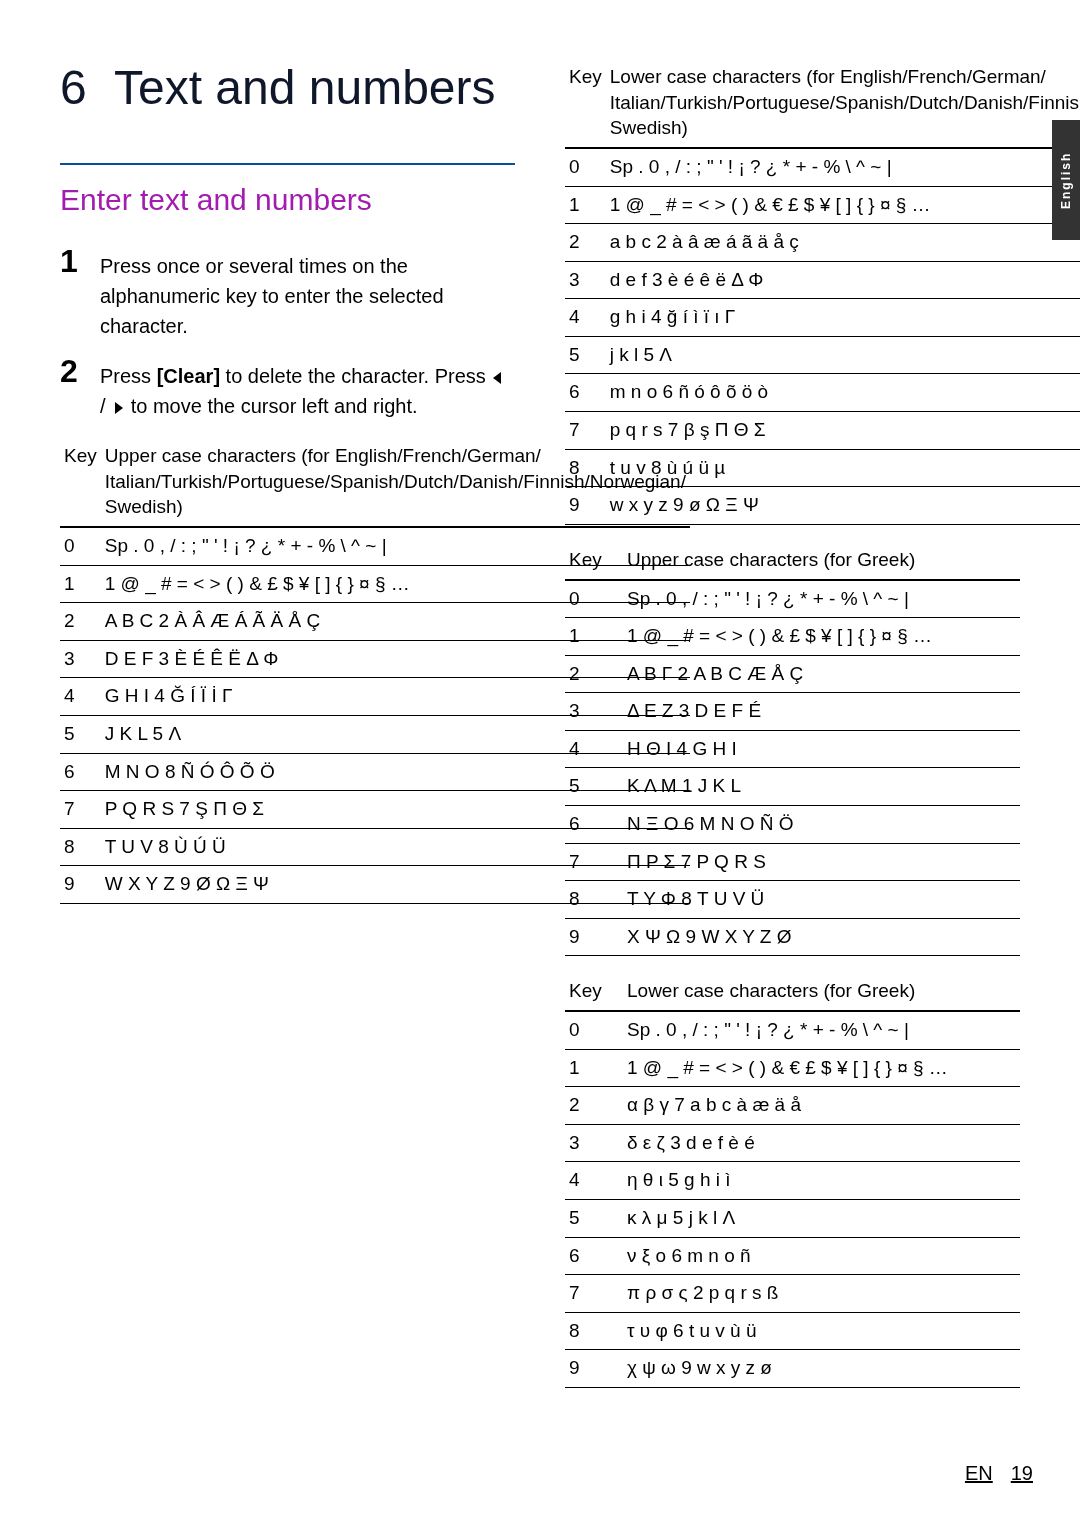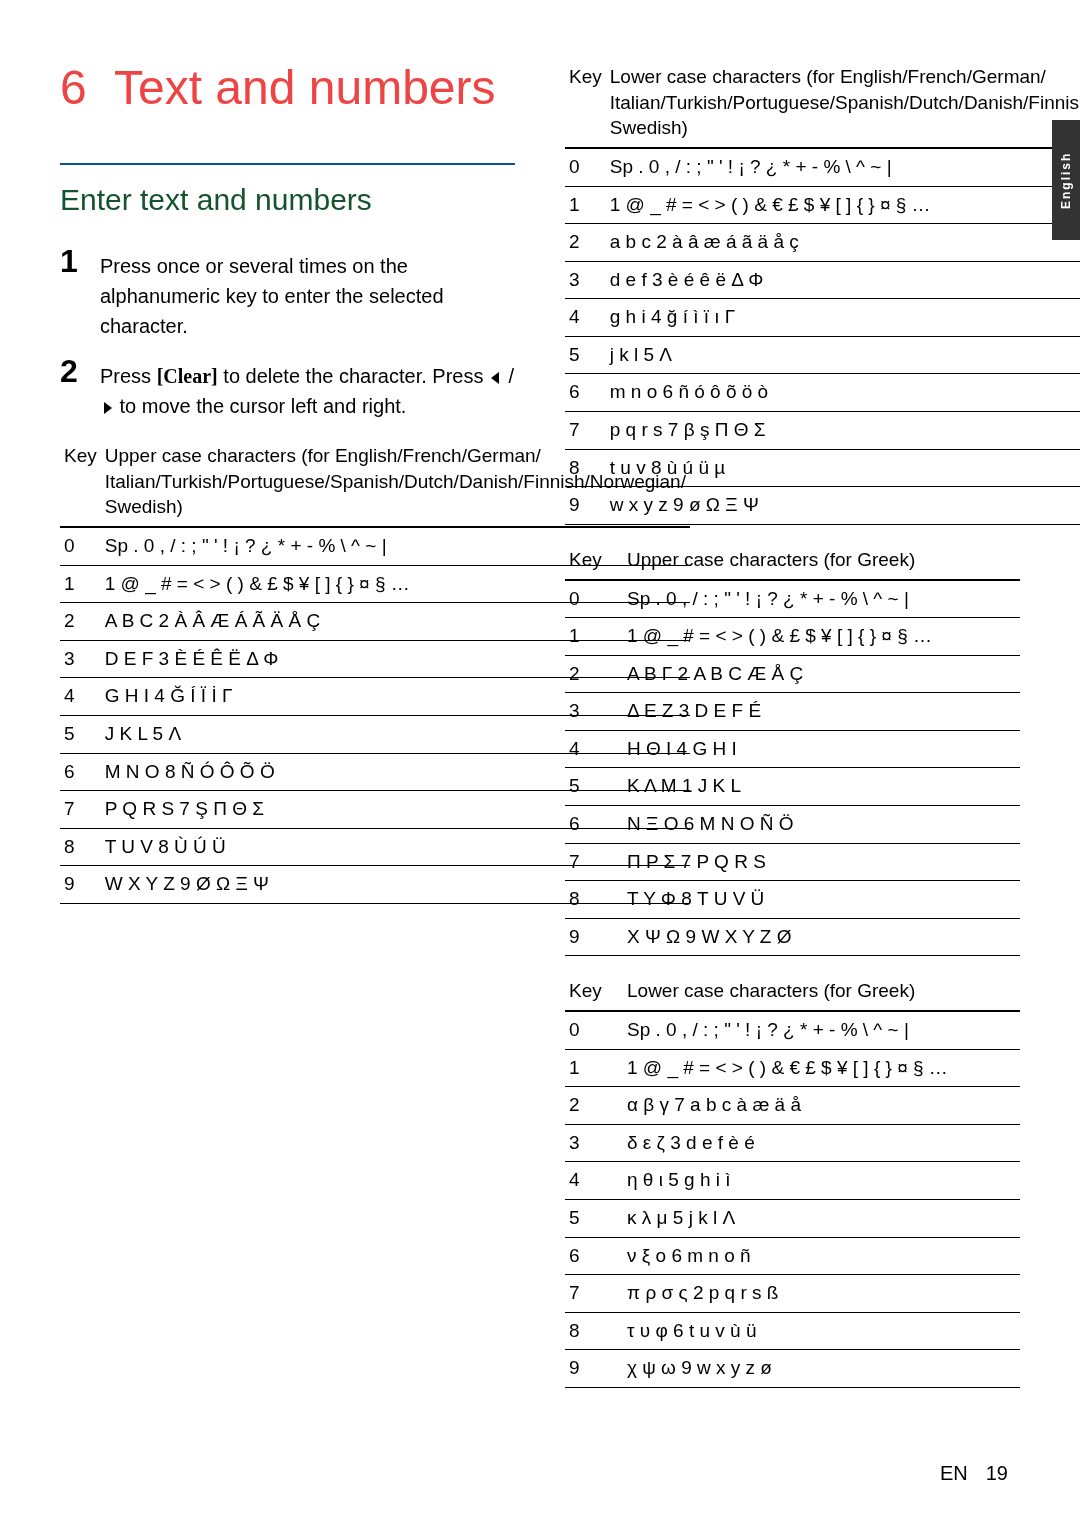--- a/index.html
+++ b/index.html
@@ -33,21 +33,21 @@
     font-size: 12px;
     font-weight: bold;
     writing-mode: vertical-rl;
     transform: rotate(180deg);
     display: flex;
     align-items: center;
     justify-content: center;
     letter-spacing: 2px;
   }
   .chapter-title {
-    color: #ef4444;
+    color: #0f172a;
     font-weight: 300;
     font-size: 48px;
     line-height: 1.15;
     margin-bottom: 48px;
     padding-left: 54px;
     text-indent: -54px;
   }
   .chapter-num {
     display: inline-block;
     width: 54px;
@@ -56,21 +56,21 @@
   .intro-text {
     margin-bottom: 44px;
     line-height: 1.5;
   }
   .section-rule {
     border: none;
     border-top: 2px solid #0a4f9c;
     margin-bottom: 14px;
   }
   .section-title {
-    color: #14532d;
+    color: #a21caf;
     font-size: 30px;
     font-weight: 400;
     margin-bottom: 24px;
   }
   .step {
     display: flex;
     align-items: flex-start;
     margin-bottom: 14px;
   }
   .step-num {
@@ -79,21 +79,21 @@
     font-weight: 700;
     width: 40px;
     line-height: 1;
     flex-shrink: 0;
   }
   .step-body {
     flex: 1;
     padding-top: 6px;
     line-height: 1.5;
   }
-  .bold { font-weight: 700; font-family: Liberation Serif, serif; }
+  .bold { font-weight: 700; }
   .arrows-inline svg { vertical-align: -2px; }
   table.char-table {
     width: 100%;
     border-collapse: collapse;
     margin-top: 18px;
     margin-bottom: 10px;
     font-size: 19px;
   }
   table.char-table thead td {
     border-bottom: 2px solid #000;
@@ -108,23 +108,24 @@
   table.char-table tbody tr td {
     border-bottom: 1px solid #000;
     padding: 5px 4px;
     vertical-align: top;
   }
   table.char-table td.key-col {
     width: 58px;
   }
   .footer {
     position: absolute;
-    right: 72px;
+    right: 47px;
     bottom: 40px;
     font-size: 20px;
+    text-decoration: underline;
   }
   .footer .label { margin-right: 18px; }
 </style>
 </head>
 <body>
 
 <div class="side-tab">English</div>
 
 <div class="page">
   <div class="col">

